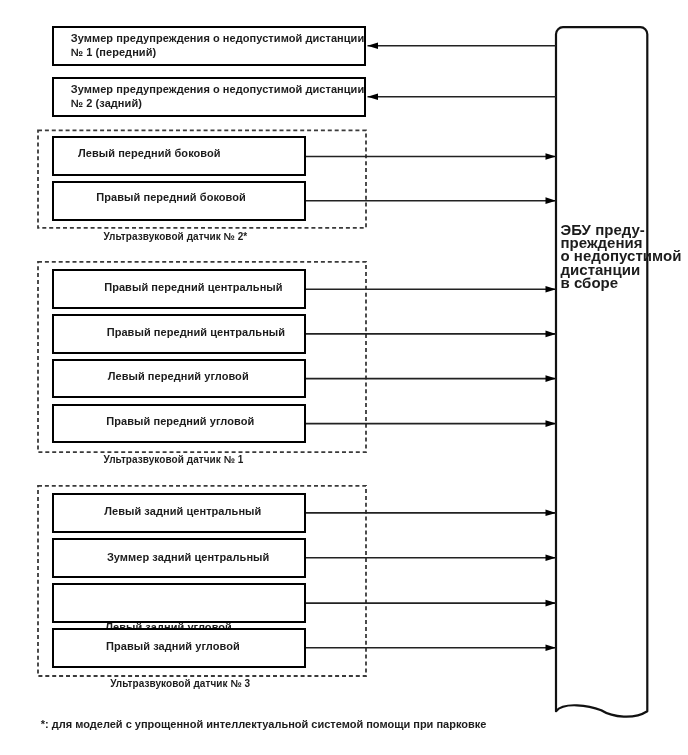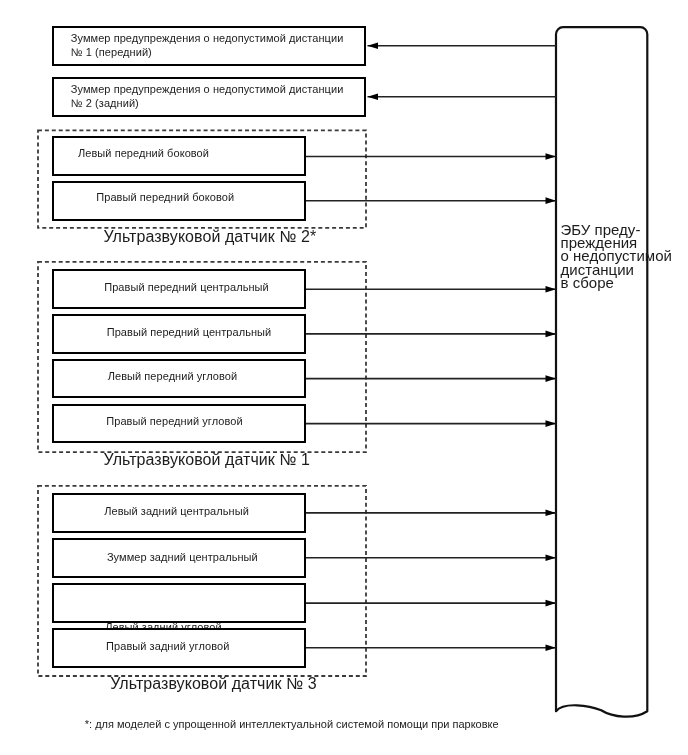--- a/index.html
+++ b/index.html
@@ -1,42 +1,42 @@
 <!DOCTYPE html>
 <html><head>
 <meta charset="utf-8">
 <title>Ultrasonic sensors / distance-warning ECU block diagram</title>
 <style>
   html,body{margin:0;padding:0;background:#ffffff;}
   body{width:688px;height:755px;overflow:hidden;
        font-family:"Liberation Sans",sans-serif;
        -webkit-font-smoothing:antialiased;}
 
-  #stage{position:relative;width:688px;height:755px;background:#ffffff;}
+  #stage{position:relative;width:688px;height:755px;background:#ffffff;font-weight:bold;}
 
   svg#wires{position:absolute;left:0;top:0;width:688px;height:755px;overflow:visible;}
   svg#wires .wire{stroke:#222222;stroke-width:1.6;fill:none;}
   svg#wires .head{fill:#000000;}
   svg#wires .dashbox{fill:none;stroke:#3a3a3a;stroke-width:1.8;stroke-dasharray:4 2.9;}
   svg#wires #ecu-shape{fill:#ffffff;stroke:#111111;stroke-width:2.2;stroke-linejoin:round;}
 
   .node{position:absolute;box-sizing:border-box;background:#ffffff;
         border:2.3px solid #000000;}
 
   .txt{position:absolute;font-size:11px;line-height:14px;color:#1c1c1c;
        white-space:pre;letter-spacing:0.06px;}
 
-  .grouplabel{position:absolute;font-size:16px;line-height:14px;color:#1c1c1c;
+  .grouplabel{position:absolute;font-size:10px;line-height:14px;color:#1c1c1c;
               white-space:nowrap;letter-spacing:0.06px;}
 
   .ecutext{position:absolute;font-size:15px;line-height:13.35px;color:#1c1c1c;
            white-space:pre;letter-spacing:0.02px;}
 
   .footnote{position:absolute;font-size:11px;line-height:14px;color:#1c1c1c;
-            white-space:nowrap;margin-left:44px;}
+            white-space:nowrap;}
 </style>
 </head>
 <body>
 
 <div id="stage">
 
   <svg id="wires" viewBox="0 0 688 755">
 
     <path id="ecu-shape" d="M 563.2,27.2 L 640.3,27.2 A 7,7 0 0 1 647.3,34.2 L 647.3,711.3
              C 634.4,719.6 612.8,717.6 601.2,710.3

